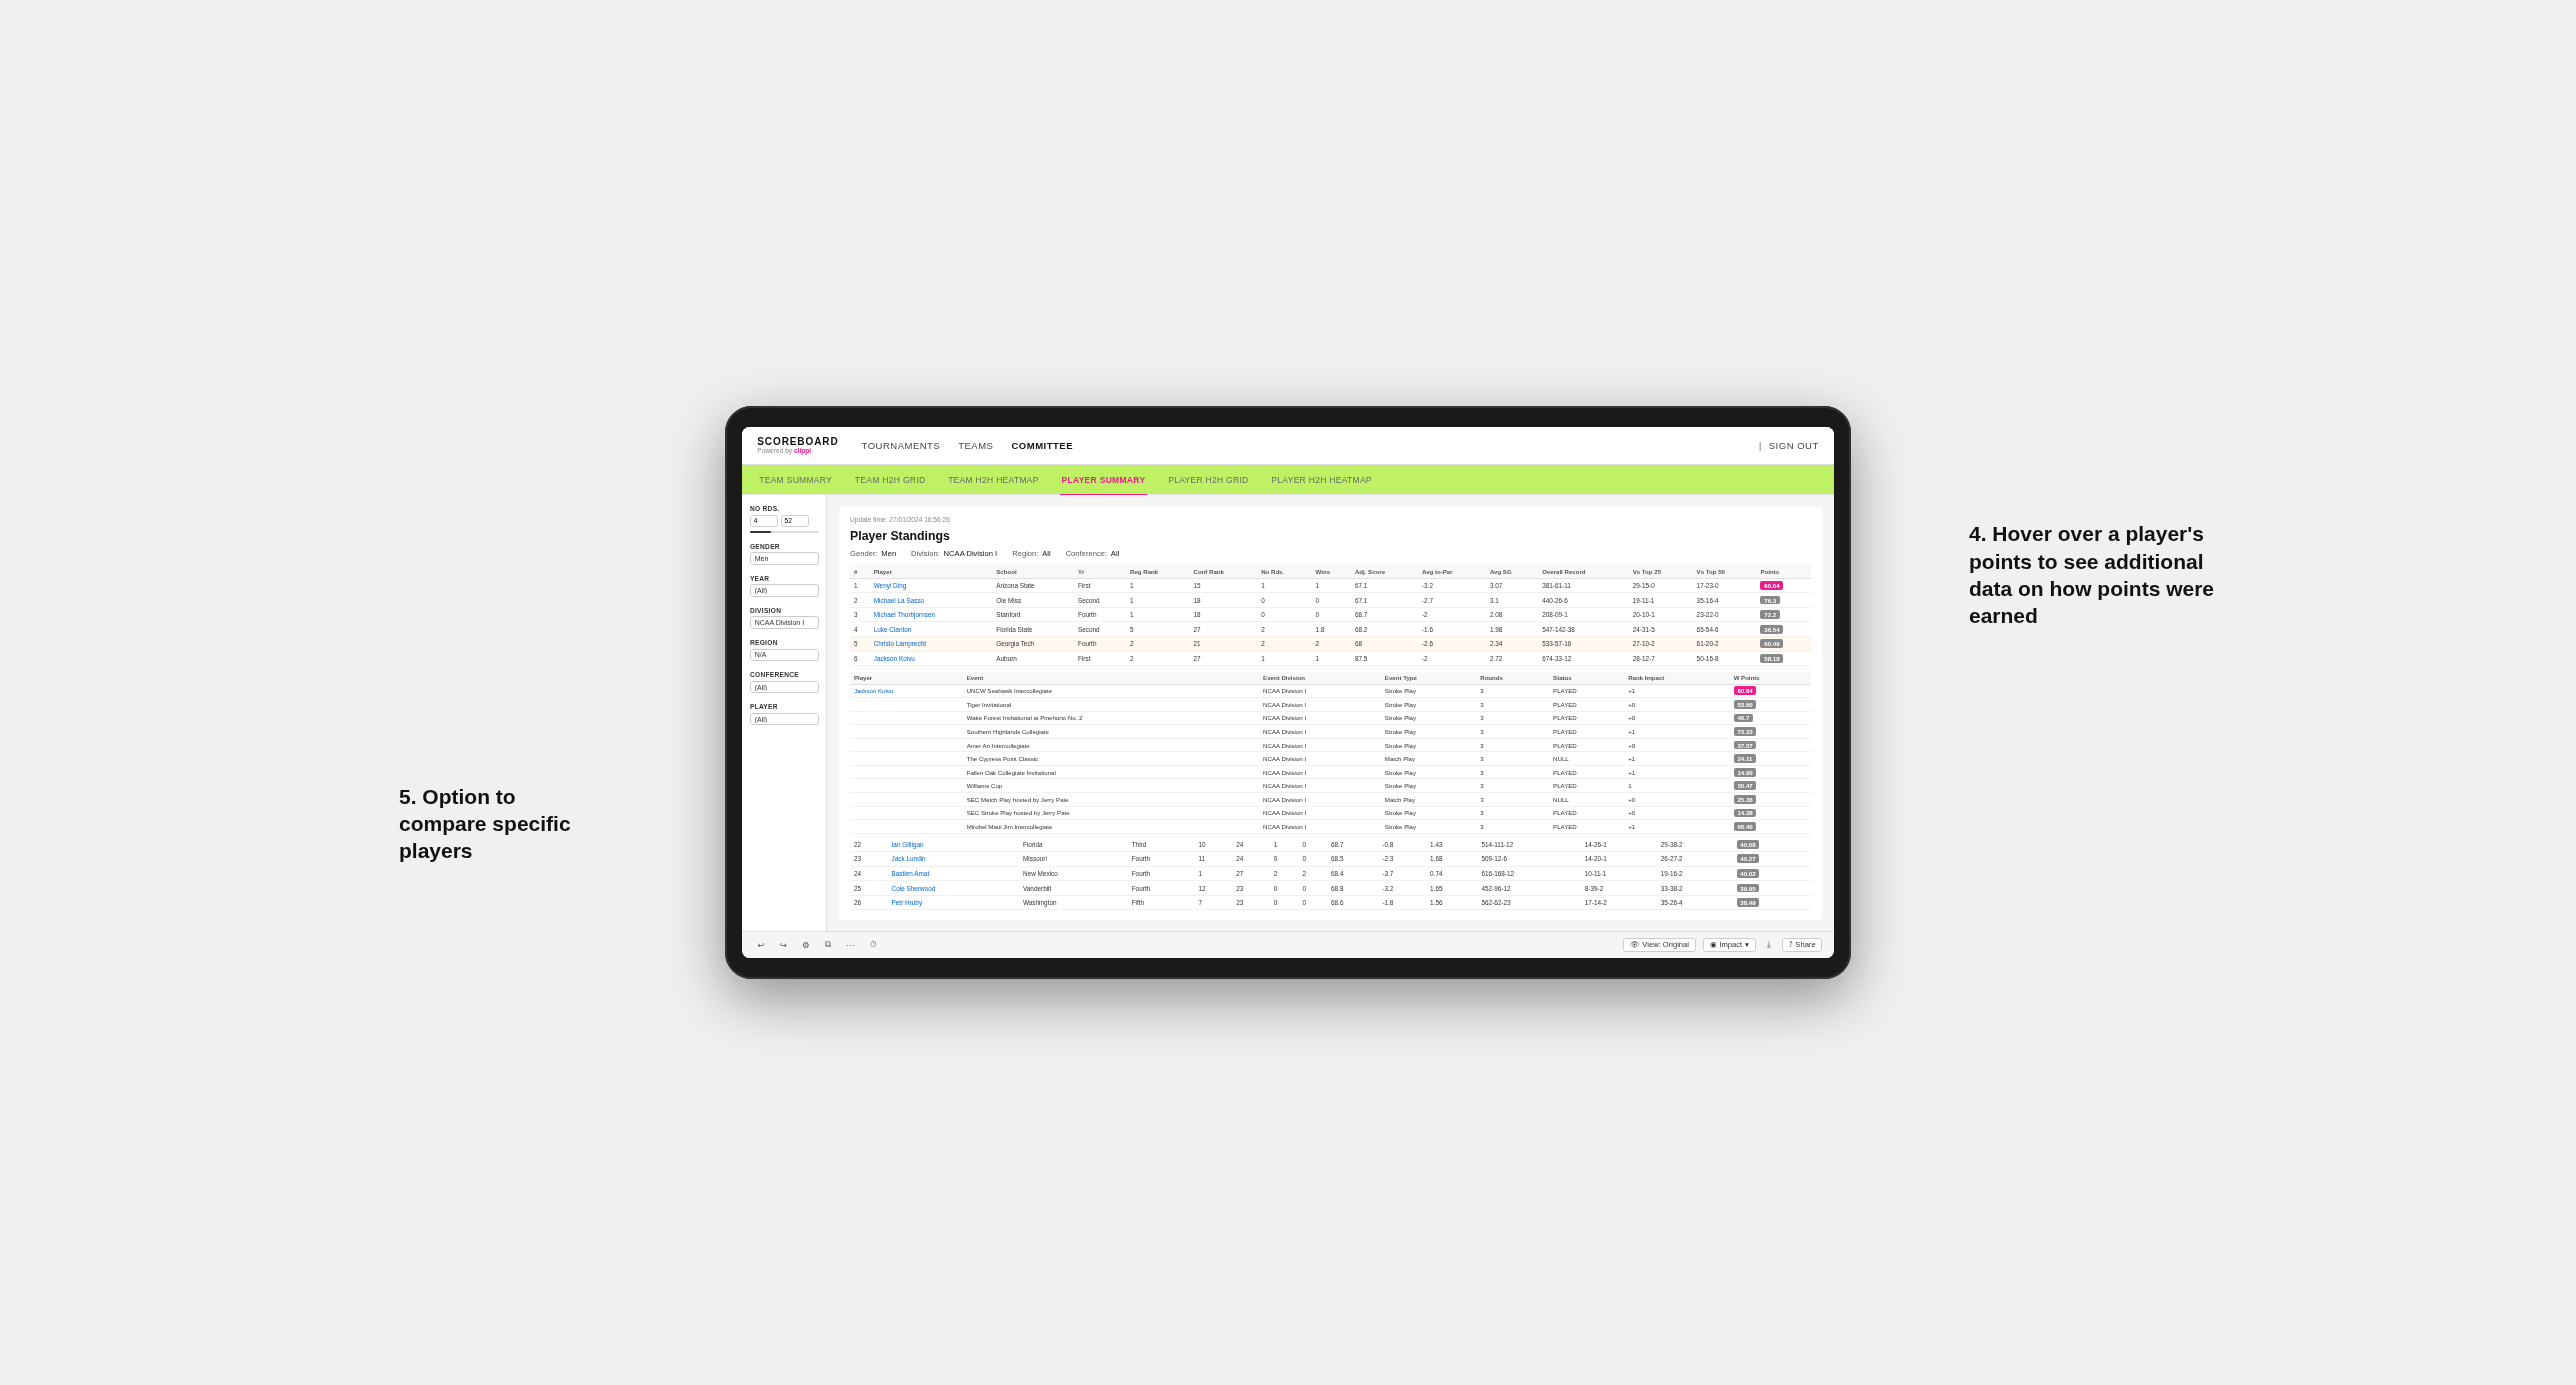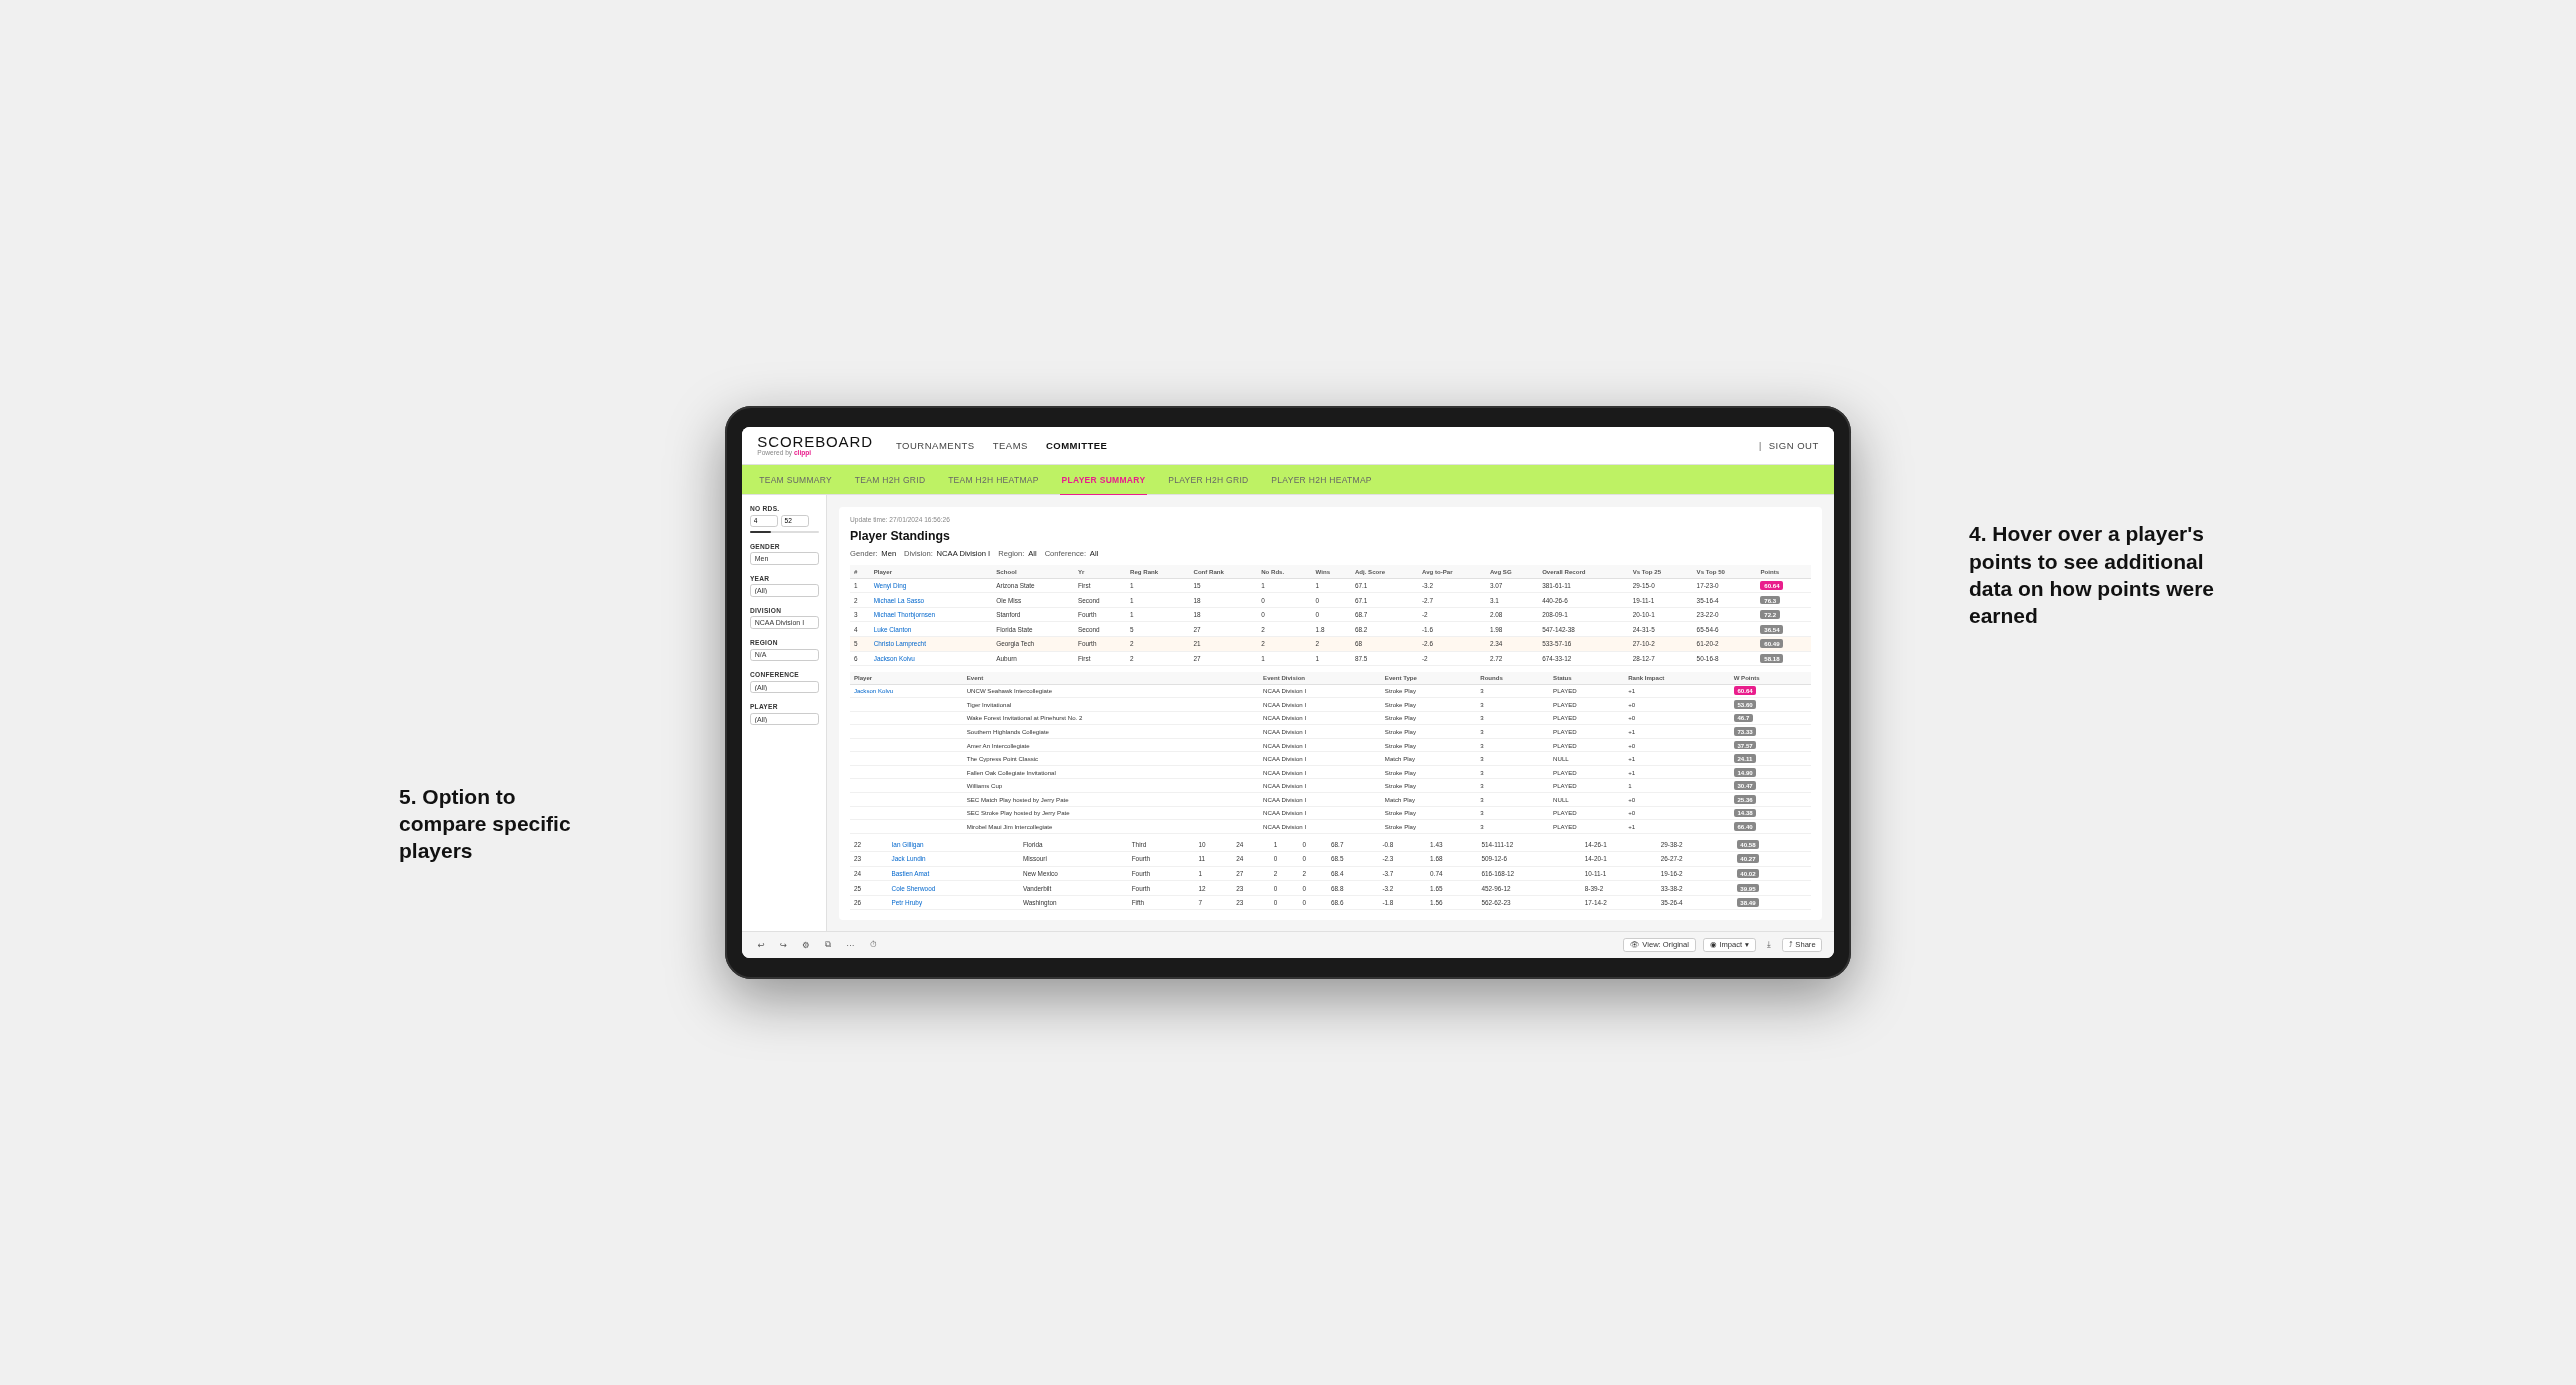--- a/index.html
+++ b/index.html
@@ -47,22 +47,22 @@
       height: 38px;
     }
 
     .logo-area {
       display: flex;
       flex-direction: column;
       margin-right: 23px;
     }
 
     .logo-text {
-      font-size: 15px;
-      font-weight: 400;
+      font-size: 10px;
+      font-weight: 700;
       color: #111;
       letter-spacing: 0.9px;
       line-height: 1;
     }
 
     .powered-by {
       font-size: 6.6px;
       color: #888;
       line-height: 1.2;
     }
@@ -222,21 +222,21 @@
 
     .standings-title {
       font-size: 12.3px;
       font-weight: 700;
       color: #111;
       margin-bottom: 5.7px;
     }
 
     .filter-row {
       display: flex;
-      gap: 8px;
+      gap: 15px;
       margin-bottom: 7.6px;
       font-size: 7.6px;
       color: #333;
       align-items: center;
     }
 
     .filter-item {
       display: flex;
       align-items: center;
       gap: 3.8px;

